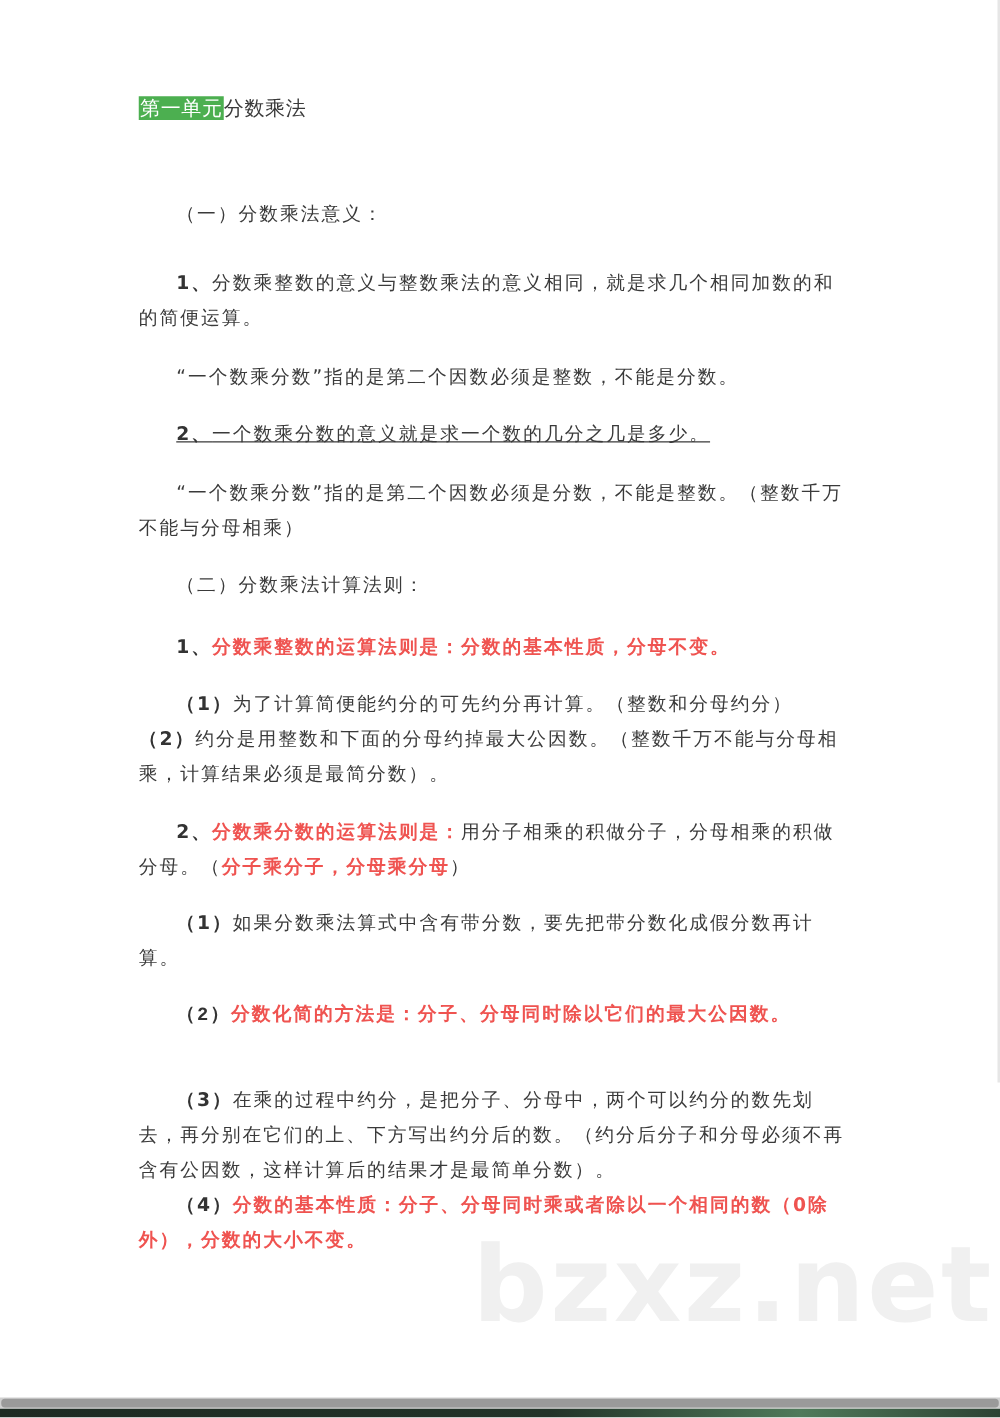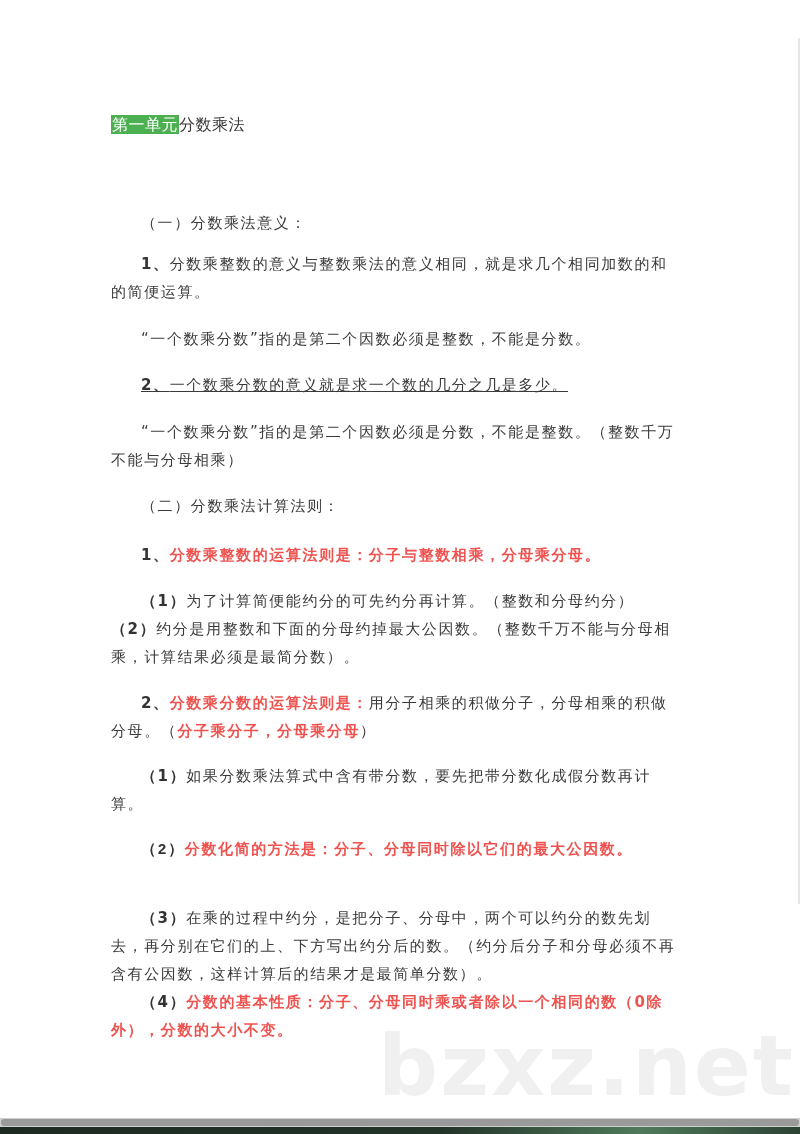--- a/index.html
+++ b/index.html
@@ -16,21 +16,20 @@
       color: #3a3a3a;
     }
     .page {
       position: absolute;
       left: 0;
       top: 0;
       width: 798px;
       height: 866px;
       background: #ffffff;
       border-right: 2px solid #e6e6e6;
-      margin-top: 38px;
     }
     .title {
       position: absolute;
       left: 111px;
       top: 76px;
       font-size: 16px;
       line-height: 22px;
       letter-spacing: 0.5px;
       color: #3a3a3a;
       white-space: nowrap;
@@ -105,21 +104,21 @@
 <div class="page">
 
   <div class="watermark">bzxz.net</div>
 
   <div class="content">
 
     <div class="title">
       <span class="hl">第一单元</span><span>分数乘法</span>
     </div>
 
-    <div class="para indent" style="top:171px;">
+    <div class="para indent" style="top:157px;">
       <span>（一）分数乘法意义：</span>
     </div>
 
     <div class="para indent" style="top:212px;">
       <span class="num">1、</span><span>分数乘整数的意义与整数乘法的意义相同，就是求几个相同加数的和的简便运算。</span>
     </div>
 
     <div class="para indent" style="top:287px;">
       <span>“一个数乘分数”指的是第二个因数必须是整数，不能是分数。</span>
     </div>
@@ -130,21 +129,21 @@
 
     <div class="para indent" style="top:380px;">
       <span>“一个数乘分数”指的是第二个因数必须是分数，不能是整数。（整数千万不能与分母相乘）</span>
     </div>
 
     <div class="para indent" style="top:454px;">
       <span>（二）分数乘法计算法则：</span>
     </div>
 
     <div class="para indent" style="top:503px;">
-      <span class="num">1、</span><span class="red bold">分数乘整数的运算法则是：分子与整数相乘，分母乘分母。</span>
+      <span class="num">1、</span><span class="red bold">分数乘整数的运算法则是：分数的基本性质，分母不变。</span>
     </div>
 
     <div class="para indent" style="top:549px;">
       <span class="num">（1）</span><span>为了计算简便能约分的可先约分再计算。（整数和分母约分）</span><span class="num">（2）</span><span>约分是用整数和下面的分母约掉最大公因数。（整数千万不能与分母相乘，计算结果必须是最简分数）。</span>
     </div>
 
     <div class="para indent" style="top:651px;">
       <span class="num">2、</span><span class="red bold">分数乘分数的运算法则是：</span><span>用分子相乘的积做分子，分母相乘的积做分母。（</span><span class="red bold">分子乘分子，分母乘分母</span><span>）</span>
     </div>
 

